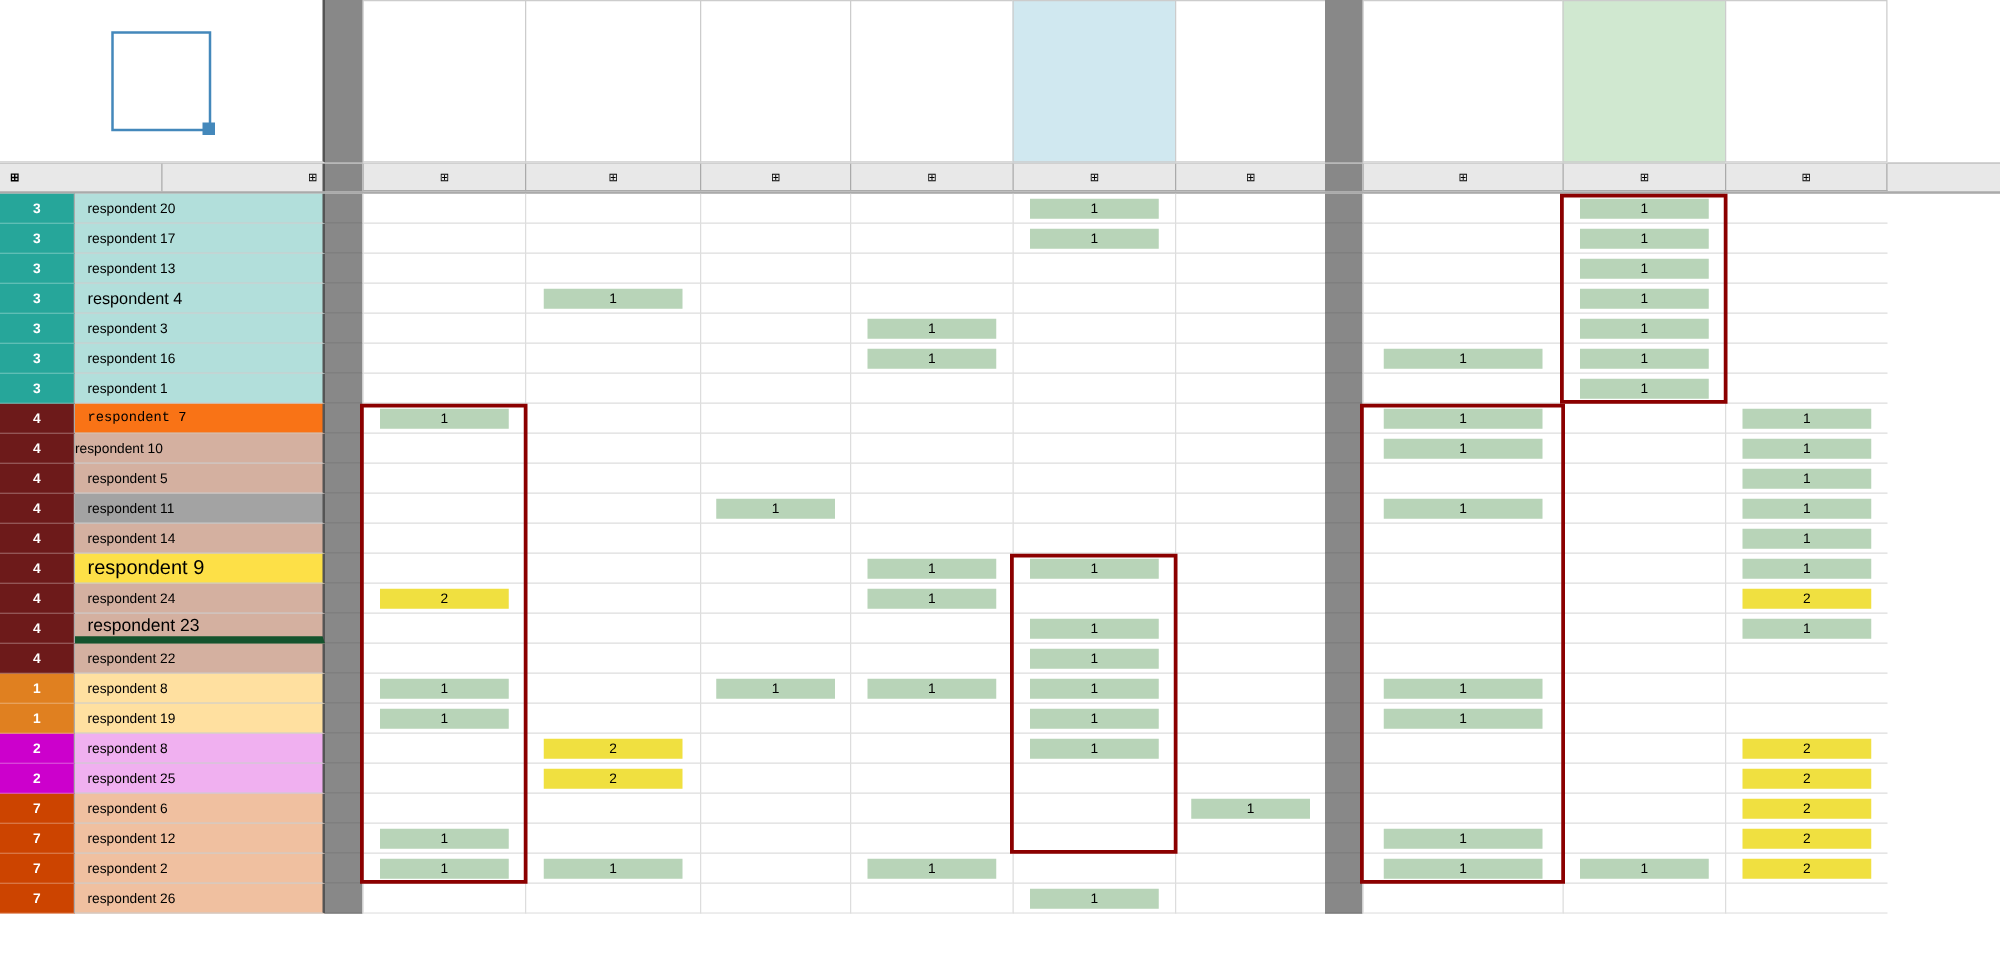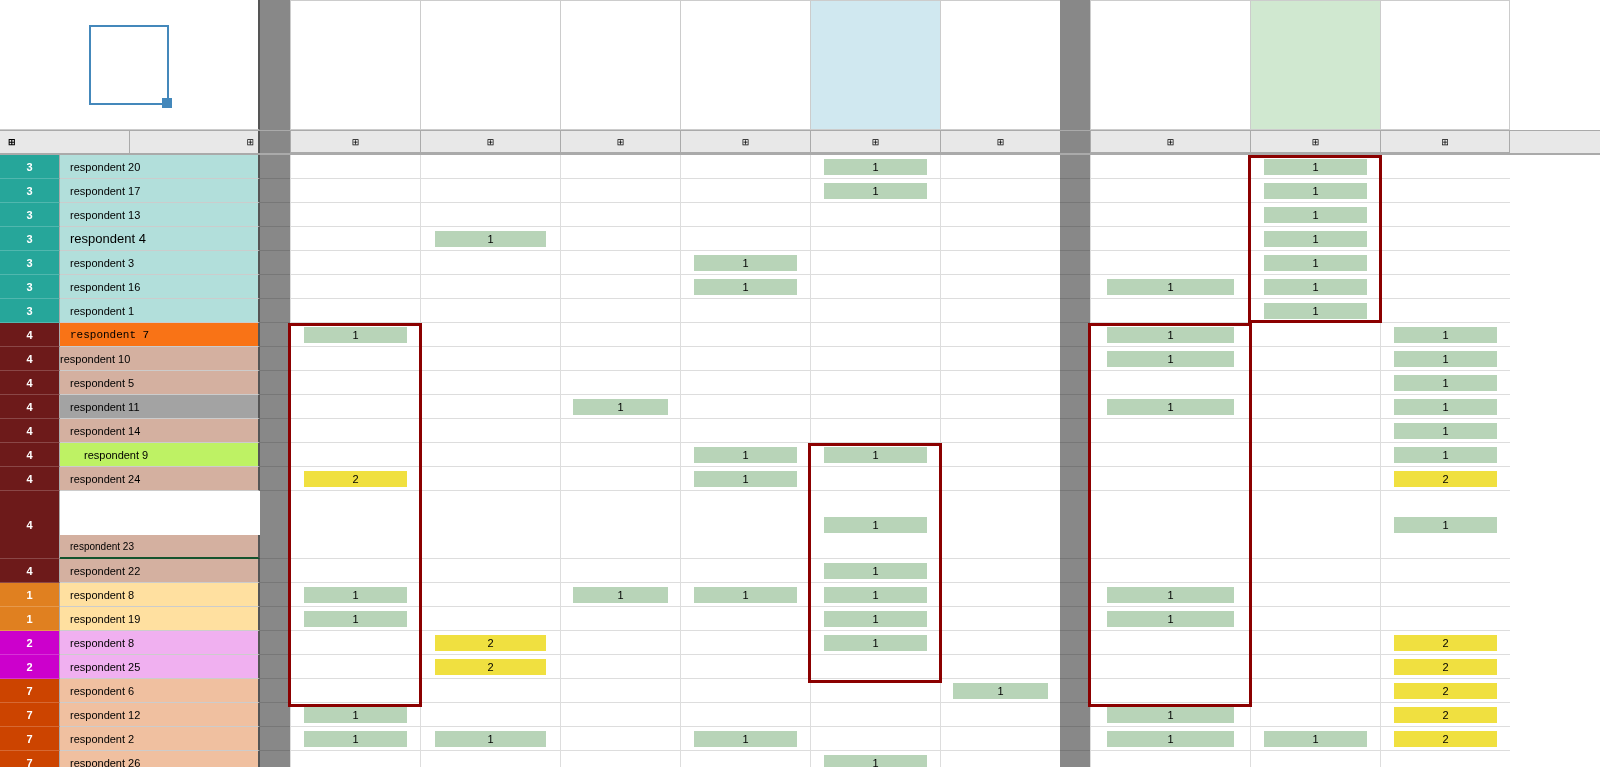--- a/index.html
+++ b/index.html
@@ -381,21 +381,21 @@
     <div style="width:120px;min-width:120px;" class="cell cell-empty"></div>
     <div style="width:30px;min-width:30px;background:#888;border-bottom:1px solid #777;"></div>
     <div style="width:160px;min-width:160px;" class="cell cell-empty"></div>
     <div style="width:130px;min-width:130px;" class="cell cell-empty"></div>
     <div style="width:130px;min-width:130px;" class="cell">
     <div style="background:#b8d4b8;width:80%;padding:2px 4px;text-align:center;font-size:11px;">1</div>
   </div>
   </div>
       <div class="one-row" style="min-height:24px;">
     <div style="width:60px;min-width:60px;display:flex;align-items:center;justify-content:center;font-weight:bold;font-size:11px;color:#fff;background:#6d1a1a;border-bottom:1px solid rgba(255,255,255,0.2);border-right:1px solid #aaa;min-height:24px;">4</div>
-    <div style="width:200px;min-width:200px;display:flex;align-items:center;padding-left:24px;font-size:11px;background:#bef264;border-bottom:1px solid #ccc;border-right:2px solid #555;min-height:24px;">respondent 9</div>
+    <div style="width:200px;min-width:200px;display:flex;align-items:center;padding-left:10px;font-size:16px;background:#fde047;border-bottom:1px solid #ccc;border-right:2px solid #555;min-height:24px;">respondent 9</div>
     <div style="width:30px;min-width:30px;background:#888;border-bottom:1px solid #777;"></div>
     <div style="width:130px;min-width:130px;" class="cell cell-empty"></div>
     <div style="width:140px;min-width:140px;" class="cell cell-empty"></div>
     <div style="width:120px;min-width:120px;" class="cell cell-empty"></div>
     <div style="width:130px;min-width:130px;" class="cell">
     <div style="background:#b8d4b8;width:80%;padding:2px 4px;text-align:center;font-size:11px;">1</div>
   </div>
     <div style="width:130px;min-width:130px;" class="cell">
     <div style="background:#b8d4b8;width:80%;padding:2px 4px;text-align:center;font-size:11px;">1</div>
   </div>
@@ -423,21 +423,21 @@
     <div style="width:120px;min-width:120px;" class="cell cell-empty"></div>
     <div style="width:30px;min-width:30px;background:#888;border-bottom:1px solid #777;"></div>
     <div style="width:160px;min-width:160px;" class="cell cell-empty"></div>
     <div style="width:130px;min-width:130px;" class="cell cell-empty"></div>
     <div style="width:130px;min-width:130px;" class="cell">
     <div style="background:#f0e040;width:80%;padding:2px 4px;text-align:center;font-size:11px;">2</div>
   </div>
   </div>
       <div class="one-row" style="min-height:24px;">
     <div style="width:60px;min-width:60px;display:flex;align-items:center;justify-content:center;font-weight:bold;font-size:11px;color:#fff;background:#6d1a1a;border-bottom:1px solid rgba(255,255,255,0.2);border-right:1px solid #aaa;min-height:24px;">4</div>
-    <div style="width:200px;min-width:200px;display:flex;align-items:center;padding-left:10px;font-size:10px;background:#d4b0a0;border-bottom:2px solid #14532d;border-right:2px solid #555;min-height:24px;margin-top:44px;">respondent 23</div>
+    <div style="width:200px;min-width:200px;display:flex;align-items:center;padding-left:10px;font-size:14px;background:#d4b0a0;border-bottom:6px solid #14532d;border-right:2px solid #555;min-height:24px;">respondent 23</div>
     <div style="width:30px;min-width:30px;background:#888;border-bottom:1px solid #777;"></div>
     <div style="width:130px;min-width:130px;" class="cell cell-empty"></div>
     <div style="width:140px;min-width:140px;" class="cell cell-empty"></div>
     <div style="width:120px;min-width:120px;" class="cell cell-empty"></div>
     <div style="width:130px;min-width:130px;" class="cell cell-empty"></div>
     <div style="width:130px;min-width:130px;" class="cell">
     <div style="background:#b8d4b8;width:80%;padding:2px 4px;text-align:center;font-size:11px;">1</div>
   </div>
     <div style="width:120px;min-width:120px;" class="cell cell-empty"></div>
     <div style="width:30px;min-width:30px;background:#888;border-bottom:1px solid #777;"></div>

